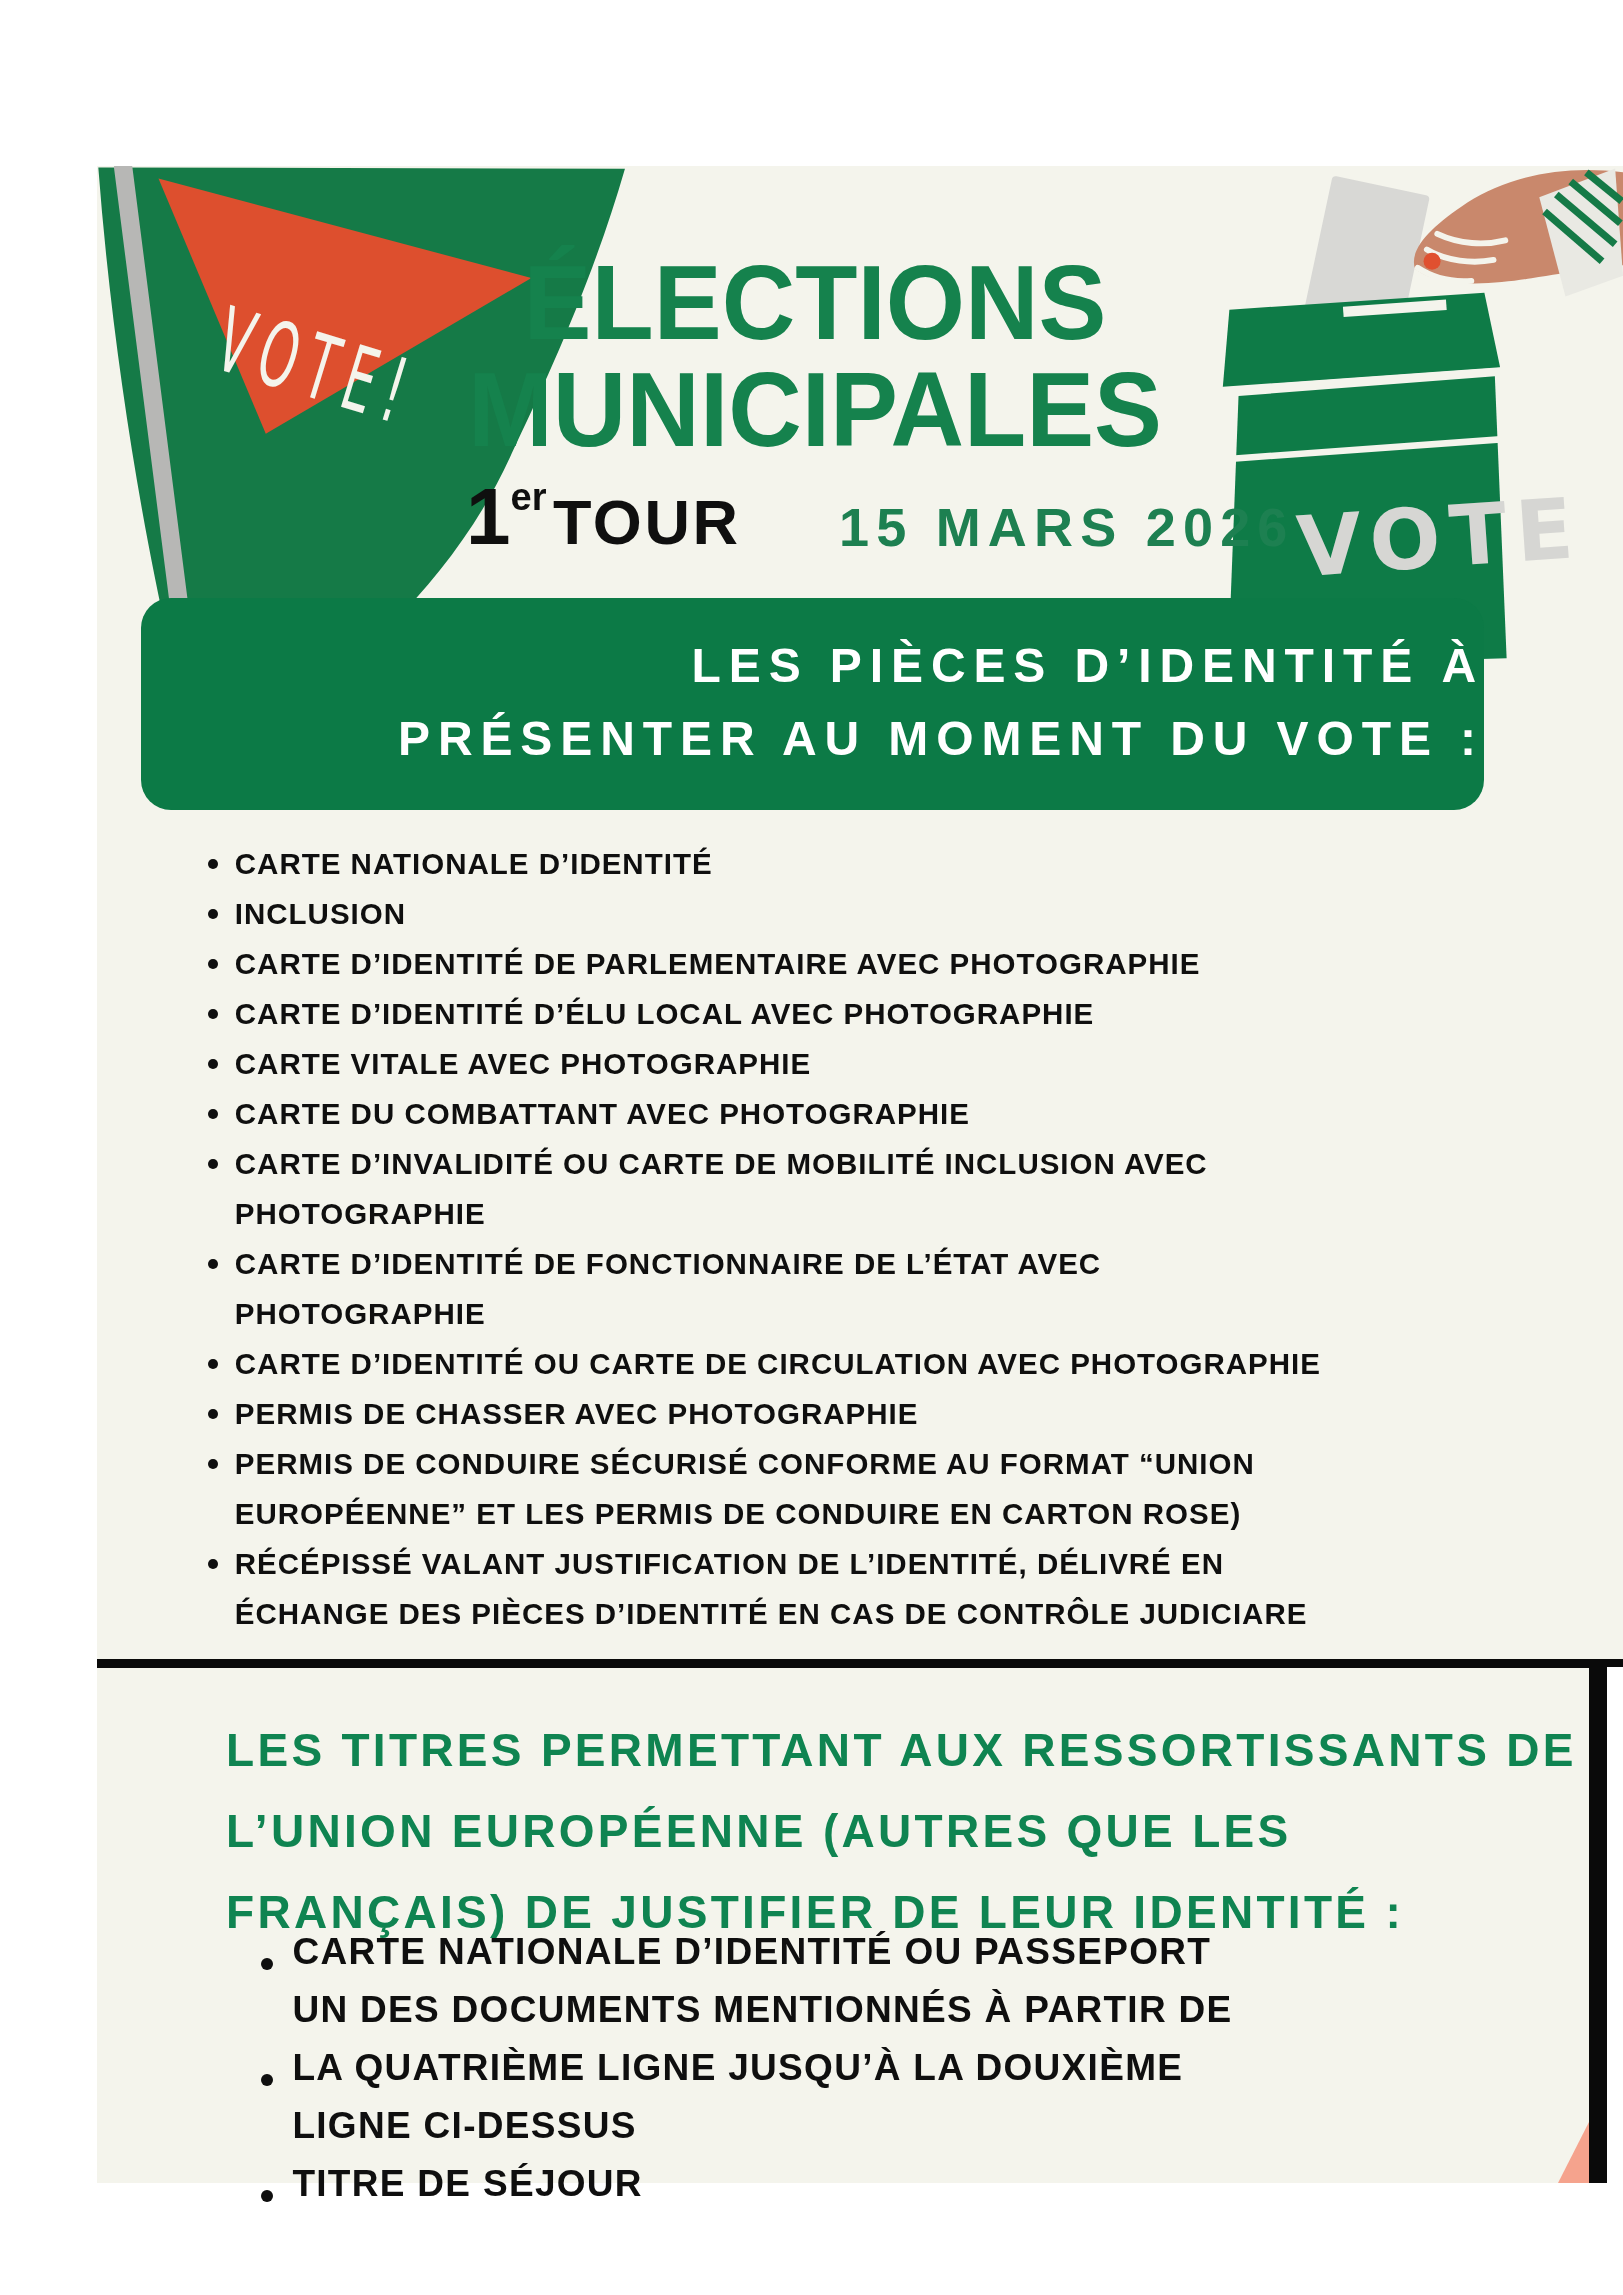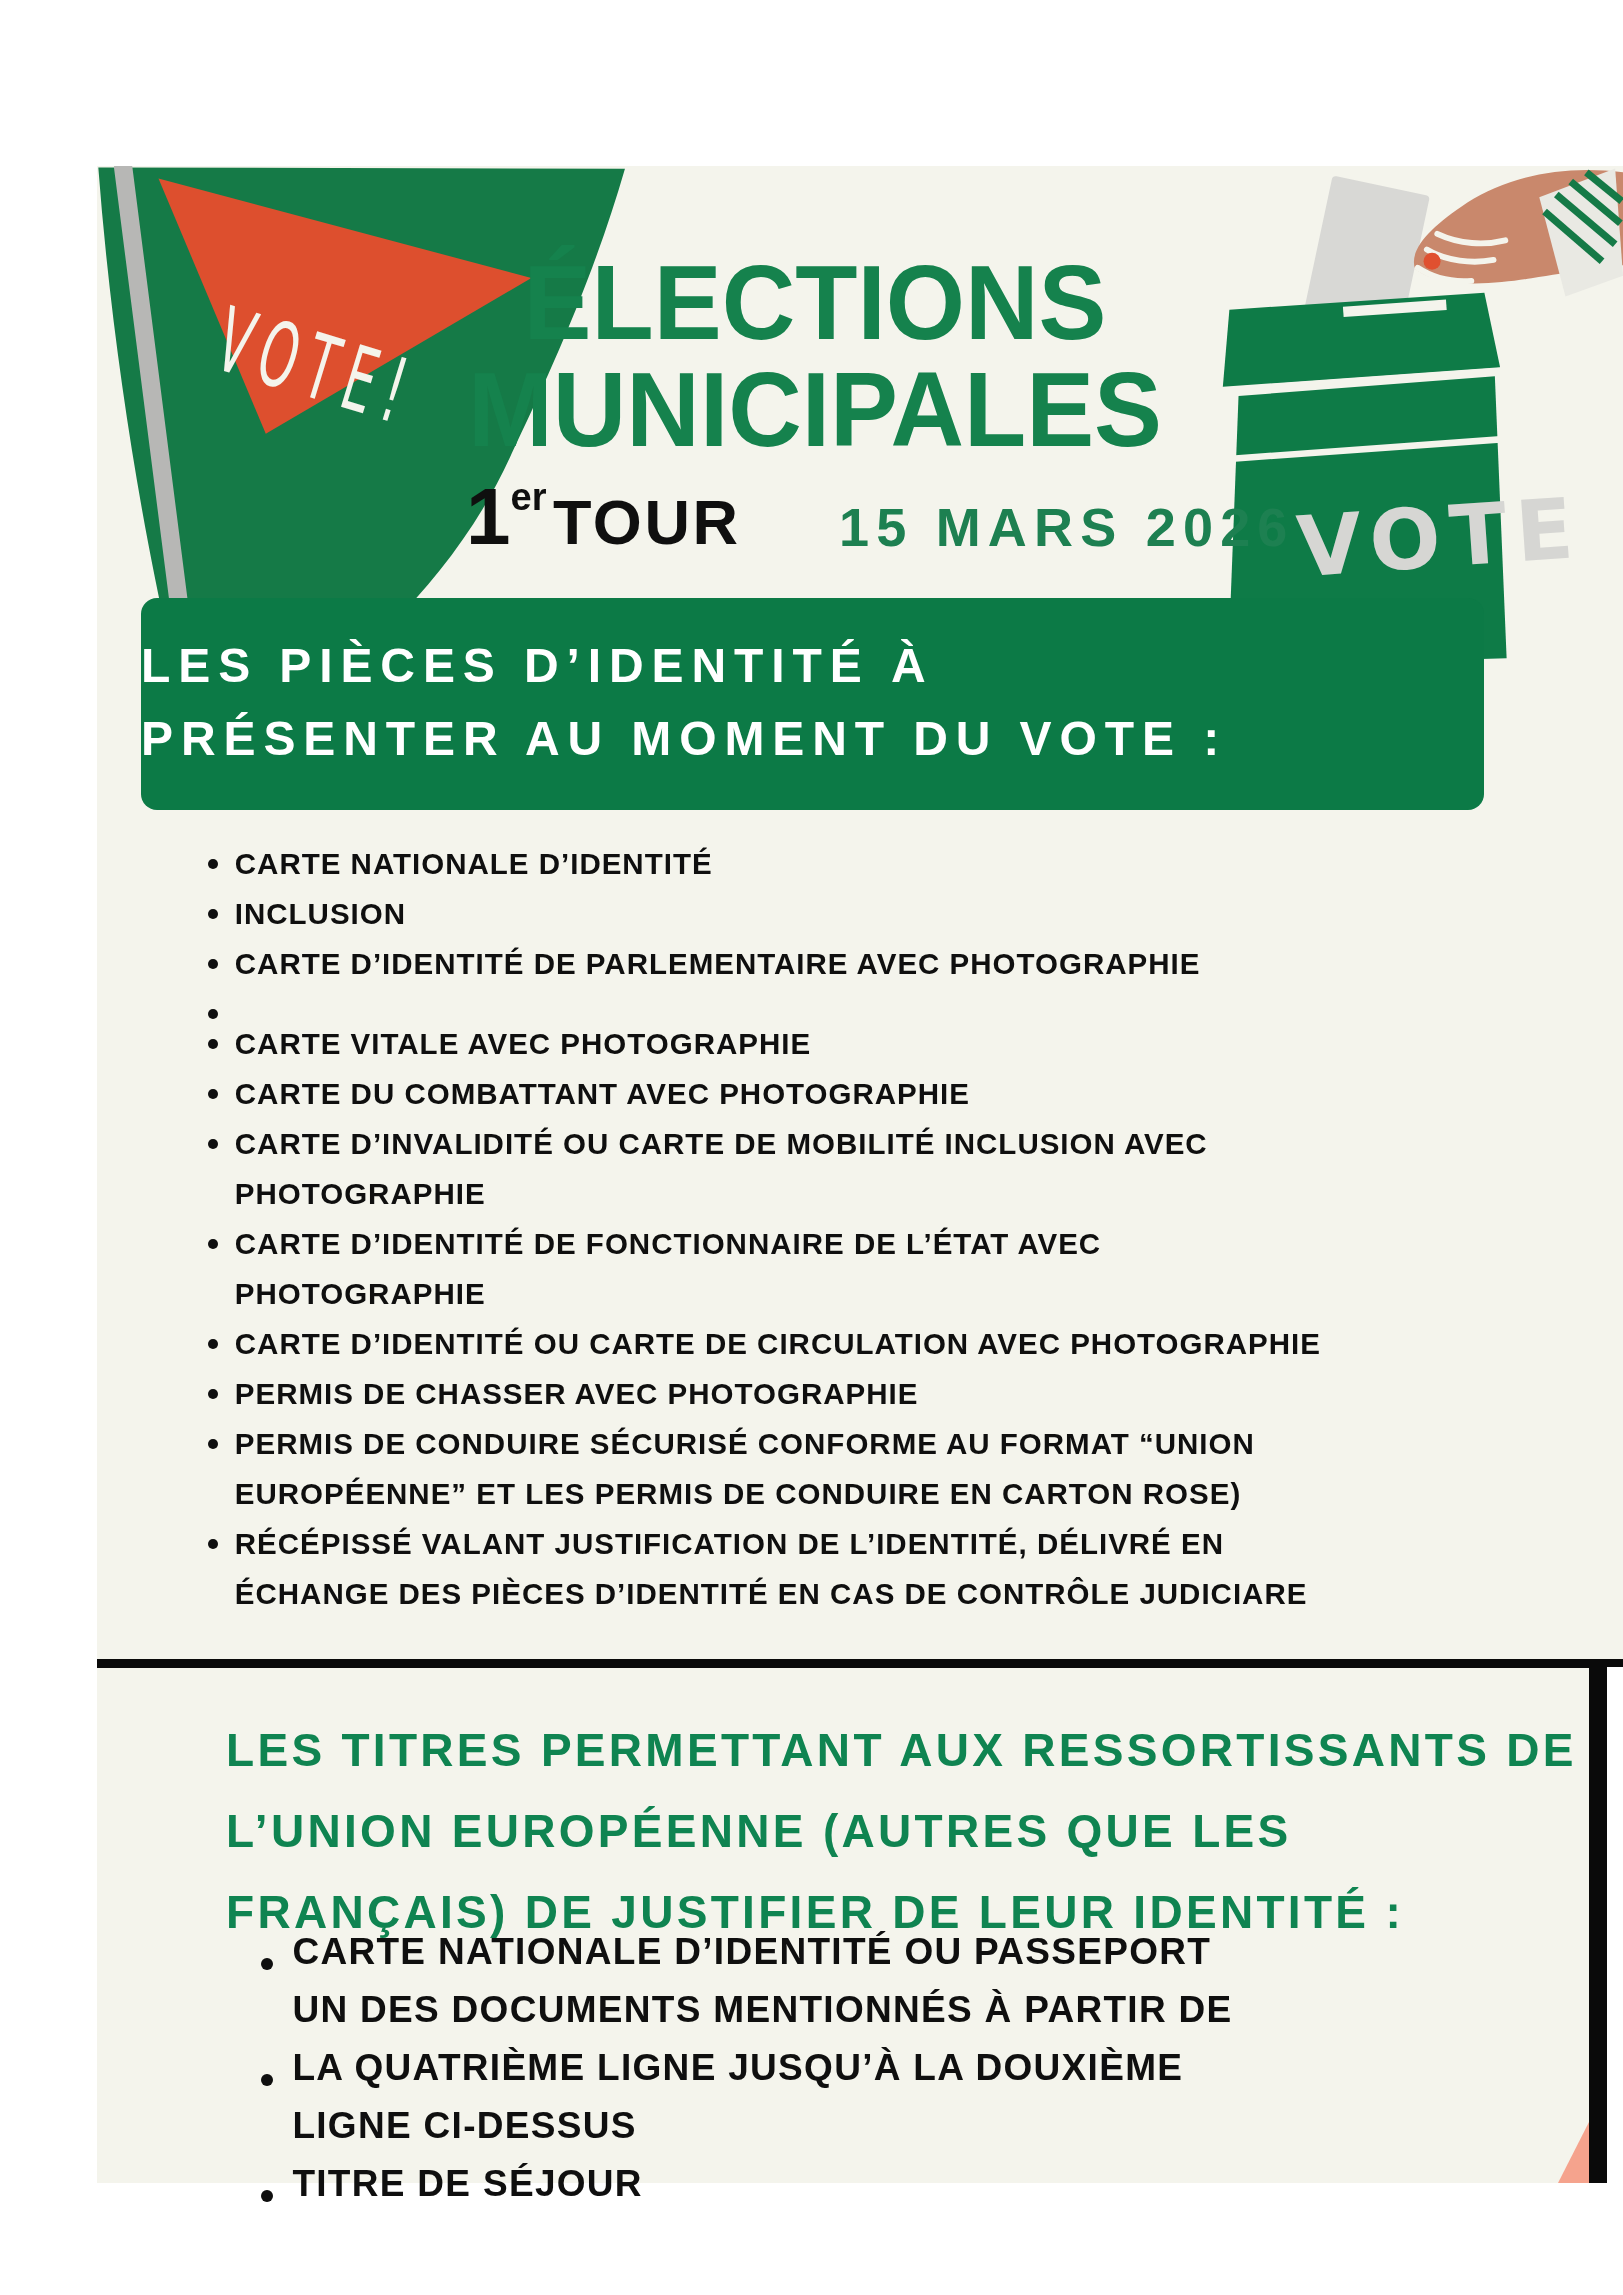--- a/index.html
+++ b/index.html
@@ -16,21 +16,21 @@
     transform:scaleX(0.97);transform-origin:center top;}
   .tour-line{position:absolute;left:466px;top:477px;display:flex;align-items:baseline;color:#0f0f0f;font-weight:bold;}
   .tour-num{font-size:80px;line-height:80px;}
   .tour-ord{font-size:38px;line-height:38px;position:relative;top:-34px;font-weight:bold;}
   .tour-word{font-size:63px;line-height:63px;letter-spacing:2.6px;margin-left:6.5px;}
   .date-line{position:absolute;left:839px;top:496px;font-size:54px;font-weight:bold;
     color:#1d8051;letter-spacing:7.2px;}
 
   
   .banner{position:absolute;left:141px;top:598px;width:1343px;height:212px;background:#0c7a46;
-    border-radius:16px;color:#ffffff;font-weight:bold;text-align:left;
+    border-radius:30px;color:#ffffff;font-weight:bold;text-align:right;
     font-size:48px;letter-spacing:7.9px;line-height:73px;box-sizing:border-box;padding-top:31px;}
 
   
   .id-list{position:absolute;left:208px;top:839px;width:1231px;margin:0;padding:0;list-style:none;}
   .id-list li{display:flex;align-items:flex-start;}
   .id-list .dot{flex:none;width:9.8px;height:9.8px;border-radius:50%;background:#0f0f0f;margin:20px 17px 0 0;}
   .id-list .txt{white-space:pre-line;font-size:29.5px;line-height:50px;font-weight:bold;
     color:#0f0f0f;letter-spacing:1px;}
 
   
@@ -127,20 +127,21 @@
         <span class="txt">INCLUSION</span>
       </li>
 
       <li>
         <span class="dot"></span>
         <span class="txt">CARTE D’IDENTITÉ DE PARLEMENTAIRE AVEC PHOTOGRAPHIE</span>
       </li>
 
       <li>
         <span class="dot"></span>
+        <span class="txt">CARTE D’IDENTITÉ D’ÉLU LOCAL AVEC PHOTOGRAPHIE</span>
       </li>
 
       <li>
         <span class="dot"></span>
         <span class="txt">CARTE VITALE AVEC PHOTOGRAPHIE</span>
       </li>
 
       <li>
         <span class="dot"></span>
         <span class="txt">CARTE DU COMBATTANT AVEC PHOTOGRAPHIE</span>

